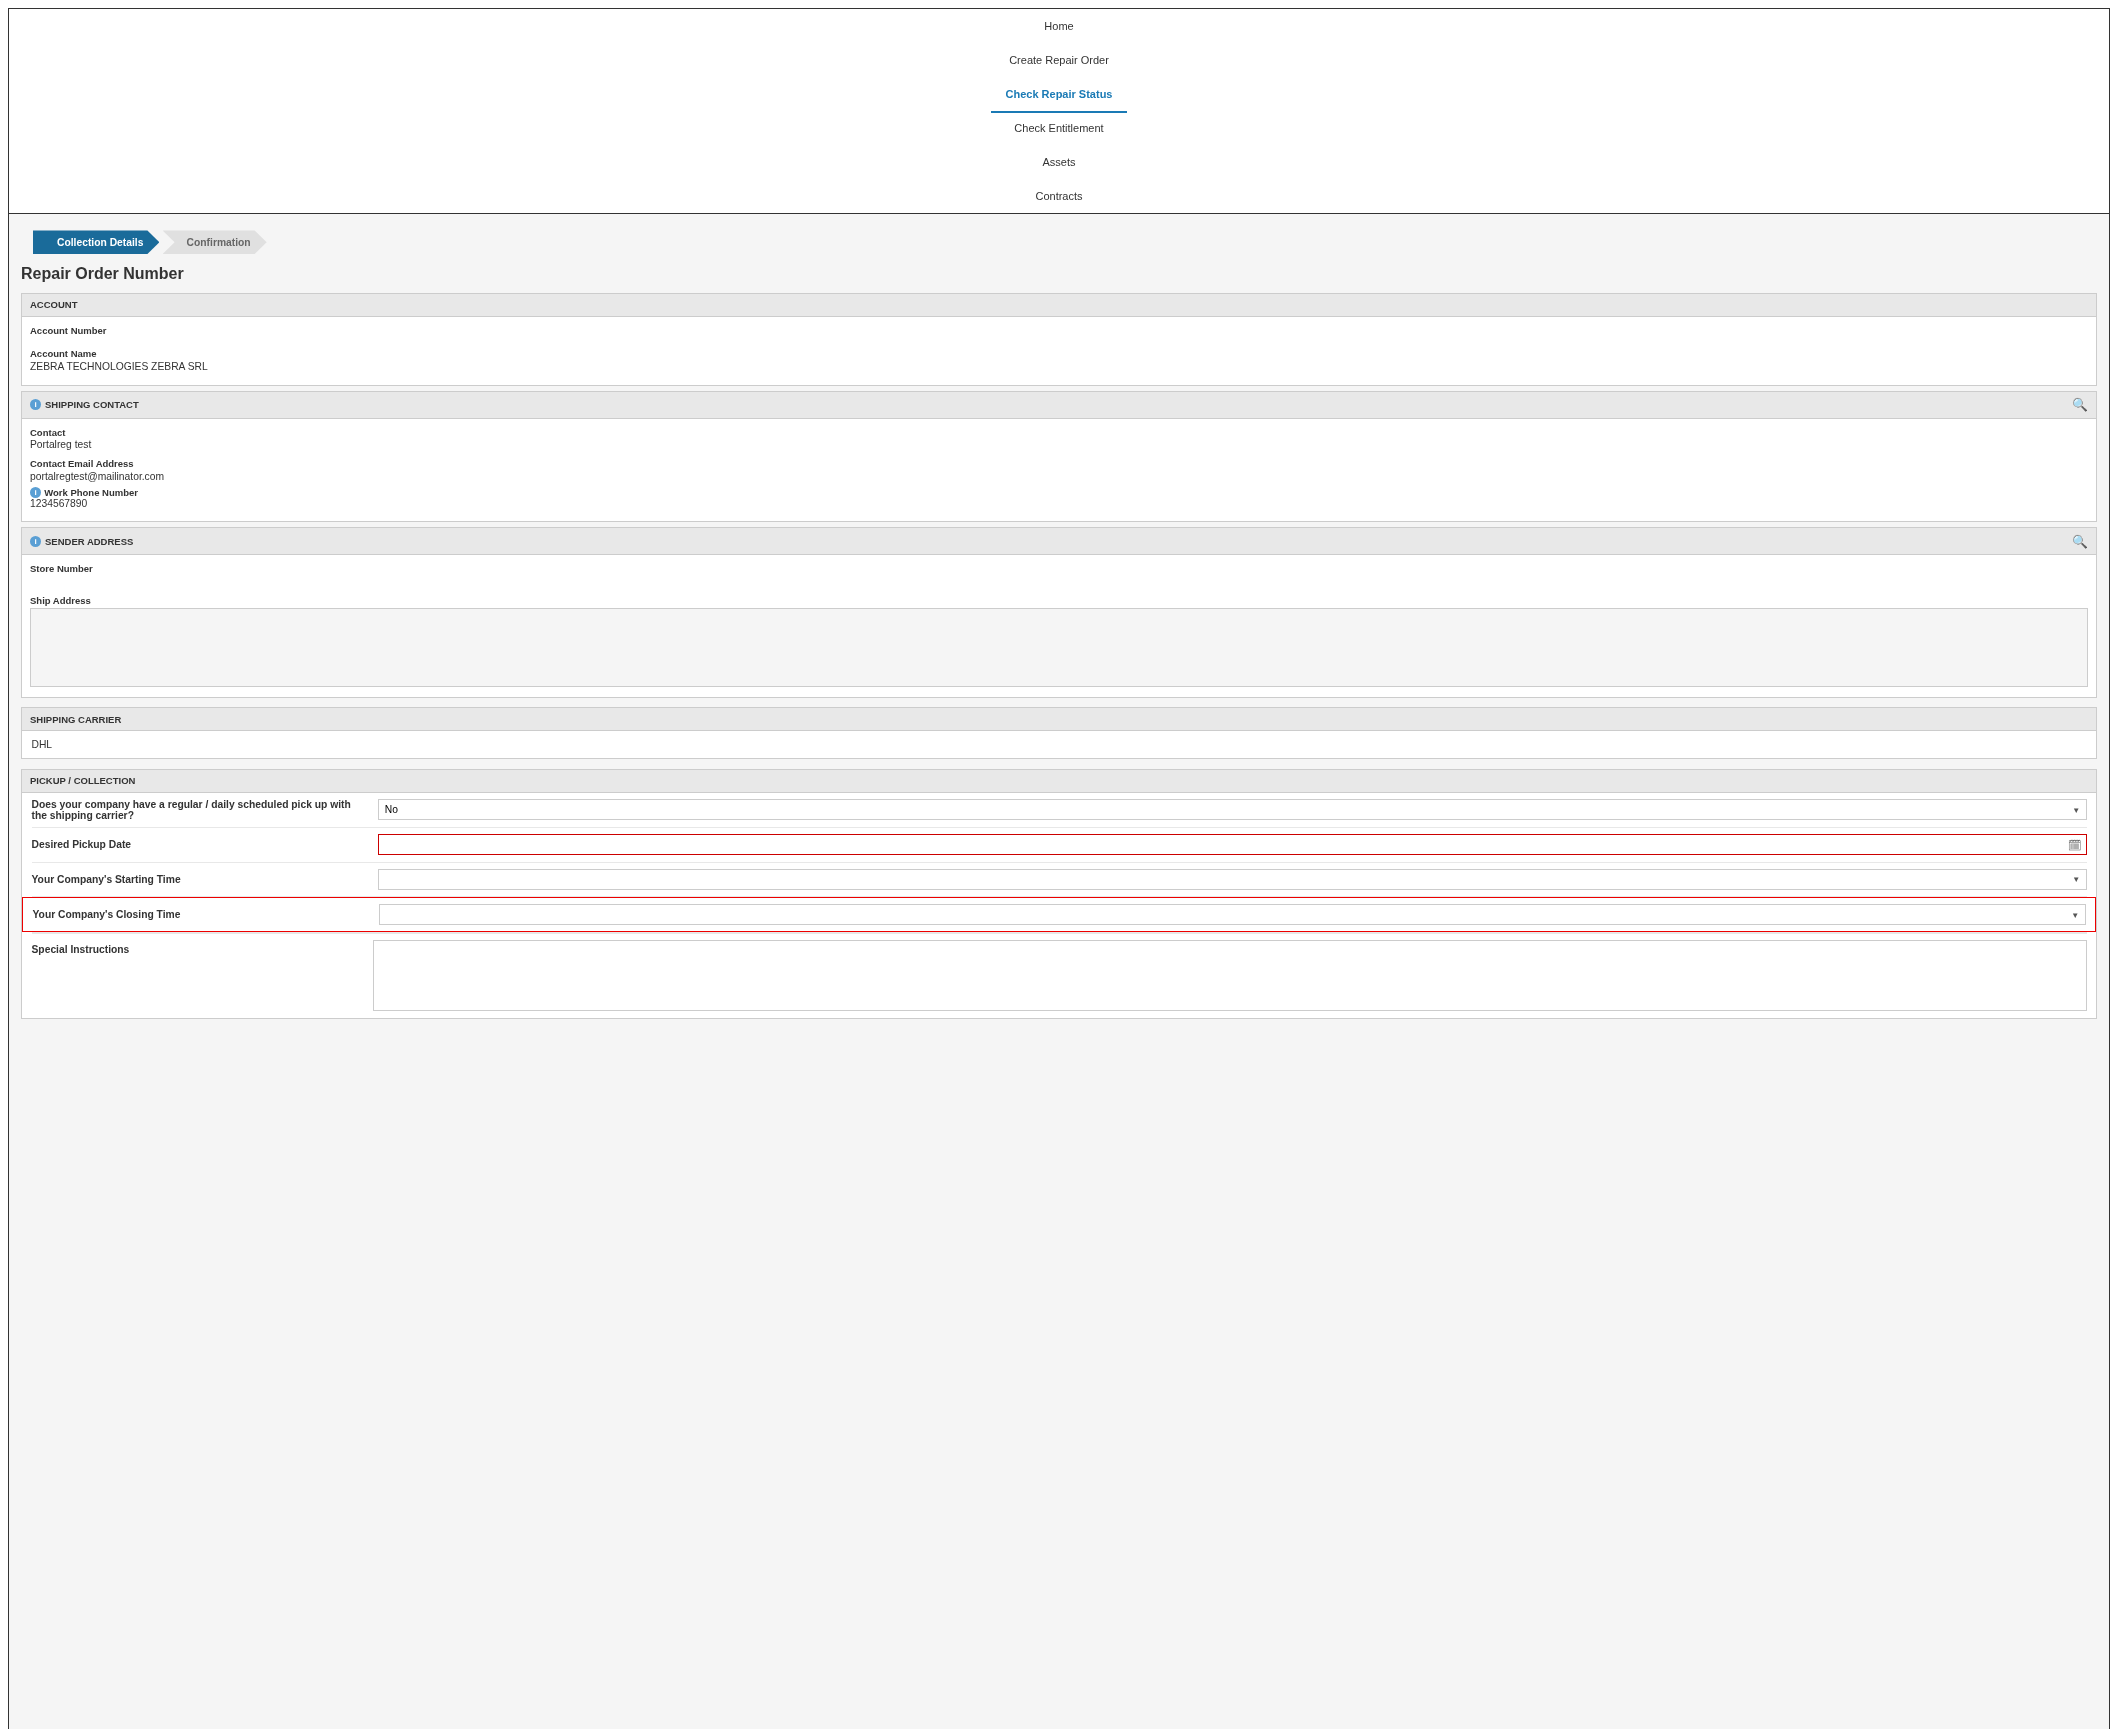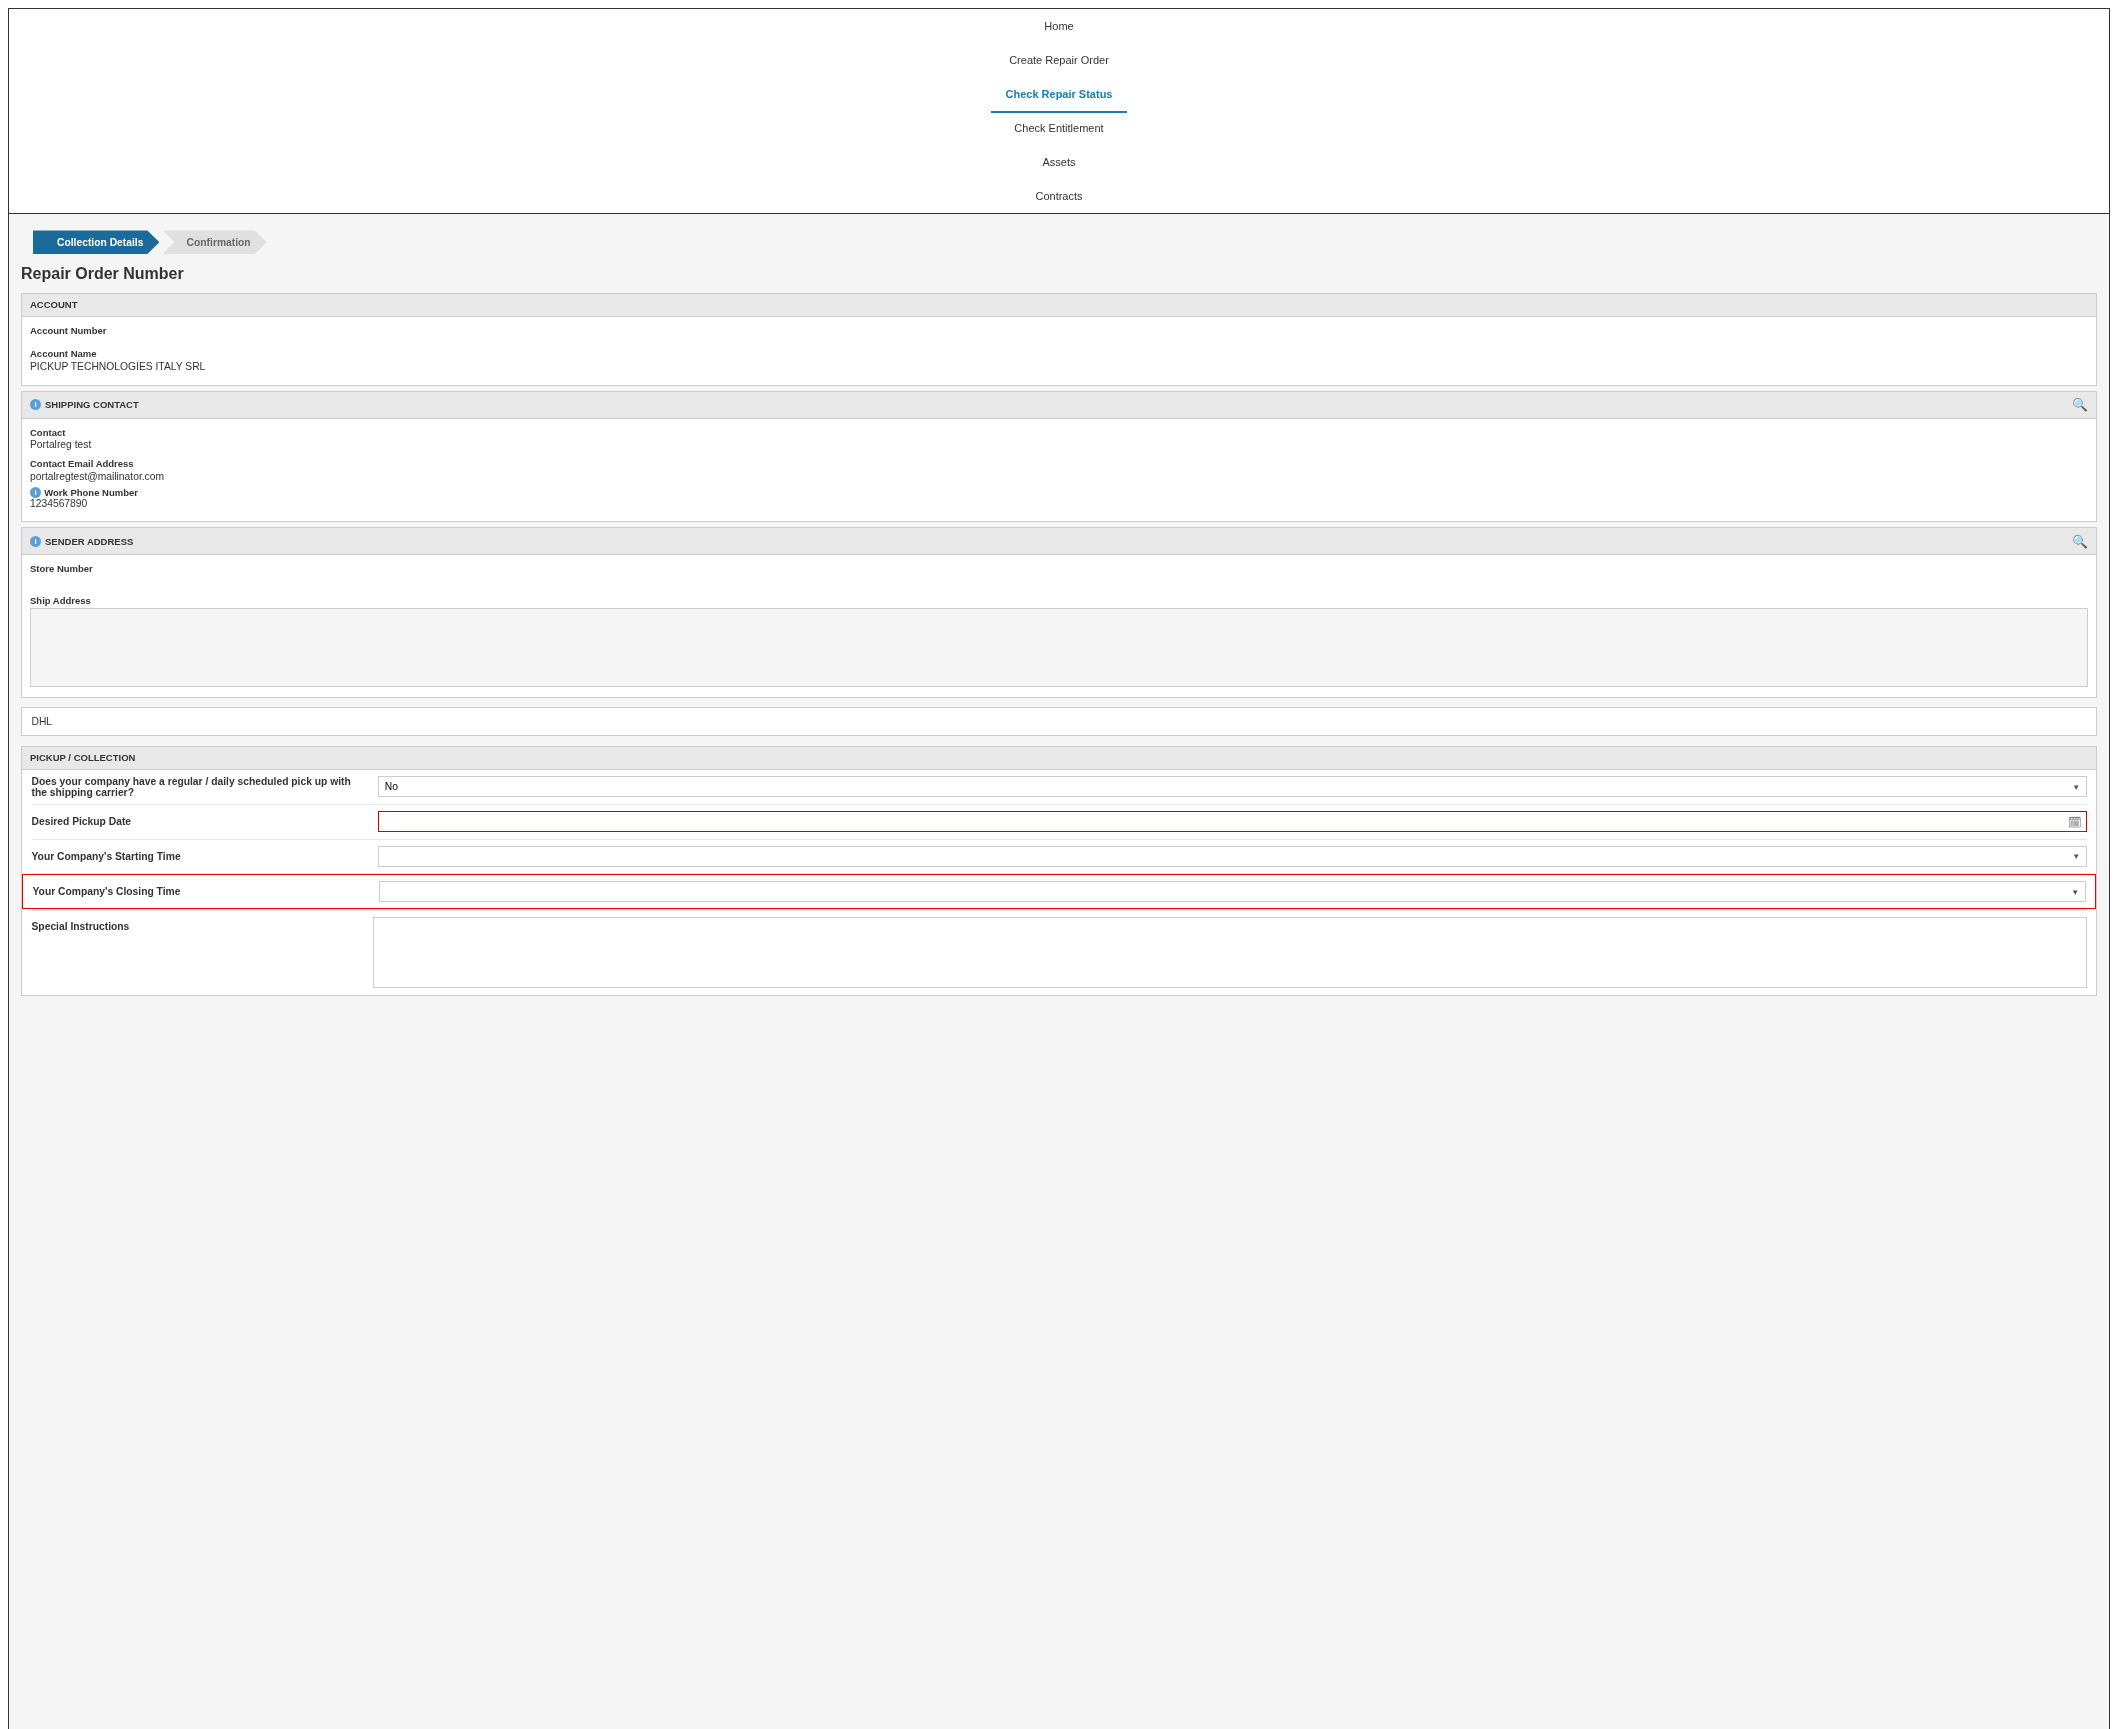--- a/index.html
+++ b/index.html
@@ -297,21 +297,21 @@
     <div class="card-row">
 
       <div class="card">
         <div class="card-header">
           <span>ACCOUNT</span>
         </div>
         <div class="card-body">
           <div class="field-label">Account Number</div>
           <div class="field-value"></div>
           <div class="field-label" style="margin-top:12.7px;">Account Name</div>
-          <div class="field-value">PICKUP TECHNOLOGIES ITALY SRL</div>
+          <div class="field-value">ZEBRA TECHNOLOGIES ZEBRA SRL</div>
         </div>
       </div>
 
       <div class="card">
         <div class="card-header">
           <div class="card-header-left">
             <span class="info-icon">i</span>
             <span>SHIPPING CONTACT</span>
           </div>
           <span class="search-icon">🔍</span>
@@ -341,20 +341,21 @@
           <div class="field-label">Store Number</div>
           <div class="field-value">&nbsp;</div>
           <div class="field-label">Ship Address</div>
           <textarea class="ship-address-box" style=""></textarea>
         </div>
       </div>
 
     </div>
 
     <div class="section-full">
+      <div class="section-header">SHIPPING CARRIER</div>
       <div class="section-body">
         <span>DHL</span>
       </div>
     </div>
 
     <div class="section-full">
       <div class="section-header">PICKUP / COLLECTION</div>
 
       <div class="form-row">
         <div class="form-label">Does your company have a regular / daily scheduled pick up with the shipping carrier?</div>

